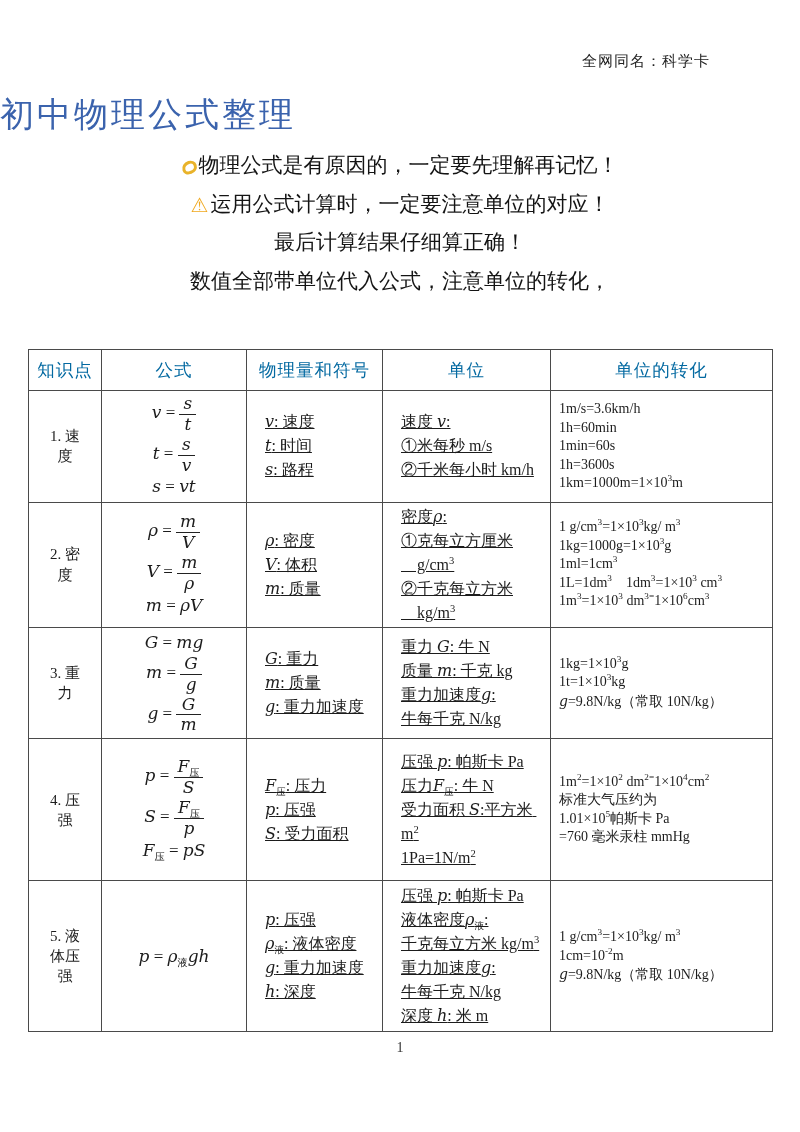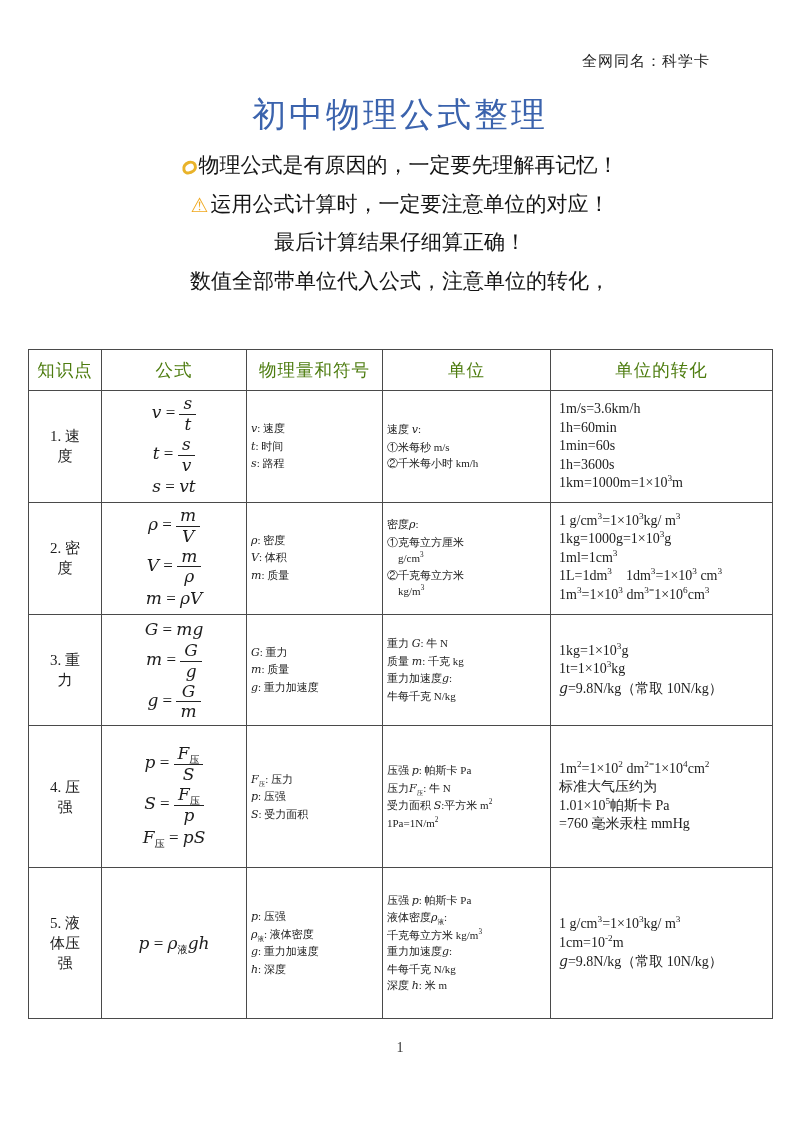--- a/index.html
+++ b/index.html
@@ -6,21 +6,21 @@
   body{
     width:800px;height:1132px;position:relative;background:#ffffff;
     font-family:"Liberation Serif","DejaVu Serif",serif;color:#1c1c1c;
     overflow:hidden;
   }
   .header-right{
     position:absolute;top:52px;right:90px;font-size:15px;color:#222;
     letter-spacing:1px;
   }
   .page-title{
-    position:absolute;top:92px;left:0;width:100%;text-align:center;
+    position:absolute;top:92px;left:0;width:100%;
     font-size:34px;color:#3b63ad;letter-spacing:3px;font-weight:500;
   }
   .intro{
     position:absolute;top:146px;left:0;width:100%;text-align:center;
   }
   .intro-line{
     height:38.6px;line-height:38.6px;font-size:21px;color:#141414;
     white-space:pre;
   }
   .icon{display:inline-block;vertical-align:-2px;margin-right:2px;}
@@ -34,30 +34,30 @@
     position:absolute;left:28px;top:349px;width:744px;
     border-collapse:collapse;table-layout:fixed;
     border:1.5px solid #333;
   }
   .formula-table th,.formula-table td{
     border:1px solid #4a4a4a;padding:2px 6px;vertical-align:middle;
     overflow:hidden;
   }
   .formula-table thead tr{height:41px;}
   .formula-table th{
-    color:#4d7c0f;font-size:17.5px;font-weight:500;text-align:center;letter-spacing:1px;
+    color:#0369a1;font-size:17.5px;font-weight:500;text-align:center;letter-spacing:1px;
   }
   .formula-table tbody tr:nth-child(1){height:105px;}
   .formula-table tbody tr:nth-child(2){height:112px;}
   .formula-table tbody tr:nth-child(3){height:103px;}
   .formula-table tbody tr:nth-child(4){height:142px;}
   .formula-table tbody tr:nth-child(5){height:151px;}
   td.topic-cell{text-align:center;font-size:15px;line-height:1.35;padding:2px 20px;}
   td.formula-cell{text-align:center;font-size:17px;}
-  td.symbols-cell,td.units-cell{font-size:11px;line-height:1.5;padding-left:4px;white-space:pre-wrap;}
+  td.symbols-cell,td.units-cell{font-size:16px;line-height:1.5;padding-left:18px;white-space:pre-wrap;text-decoration:underline;}
   td.conversions-cell{font-size:14px;line-height:1.32;padding-left:8px;white-space:pre-wrap;}
   .cell-line{white-space:pre-wrap;}
   .fline{margin:2px 0;line-height:1.25;}
   .frac{display:inline-block;vertical-align:middle;text-align:center;line-height:1.05;}
   .frac .fn{display:block;border-bottom:1.3px solid #222;padding:0 4px 1px;}
   .frac .fd{display:block;padding:1px 4px 0;}
   i.var{font-style:italic;font-family:"DejaVu Serif",serif;}
   sup{font-size:66%;line-height:0;}
   sub{font-size:60%;line-height:0;}
   .page-number{

